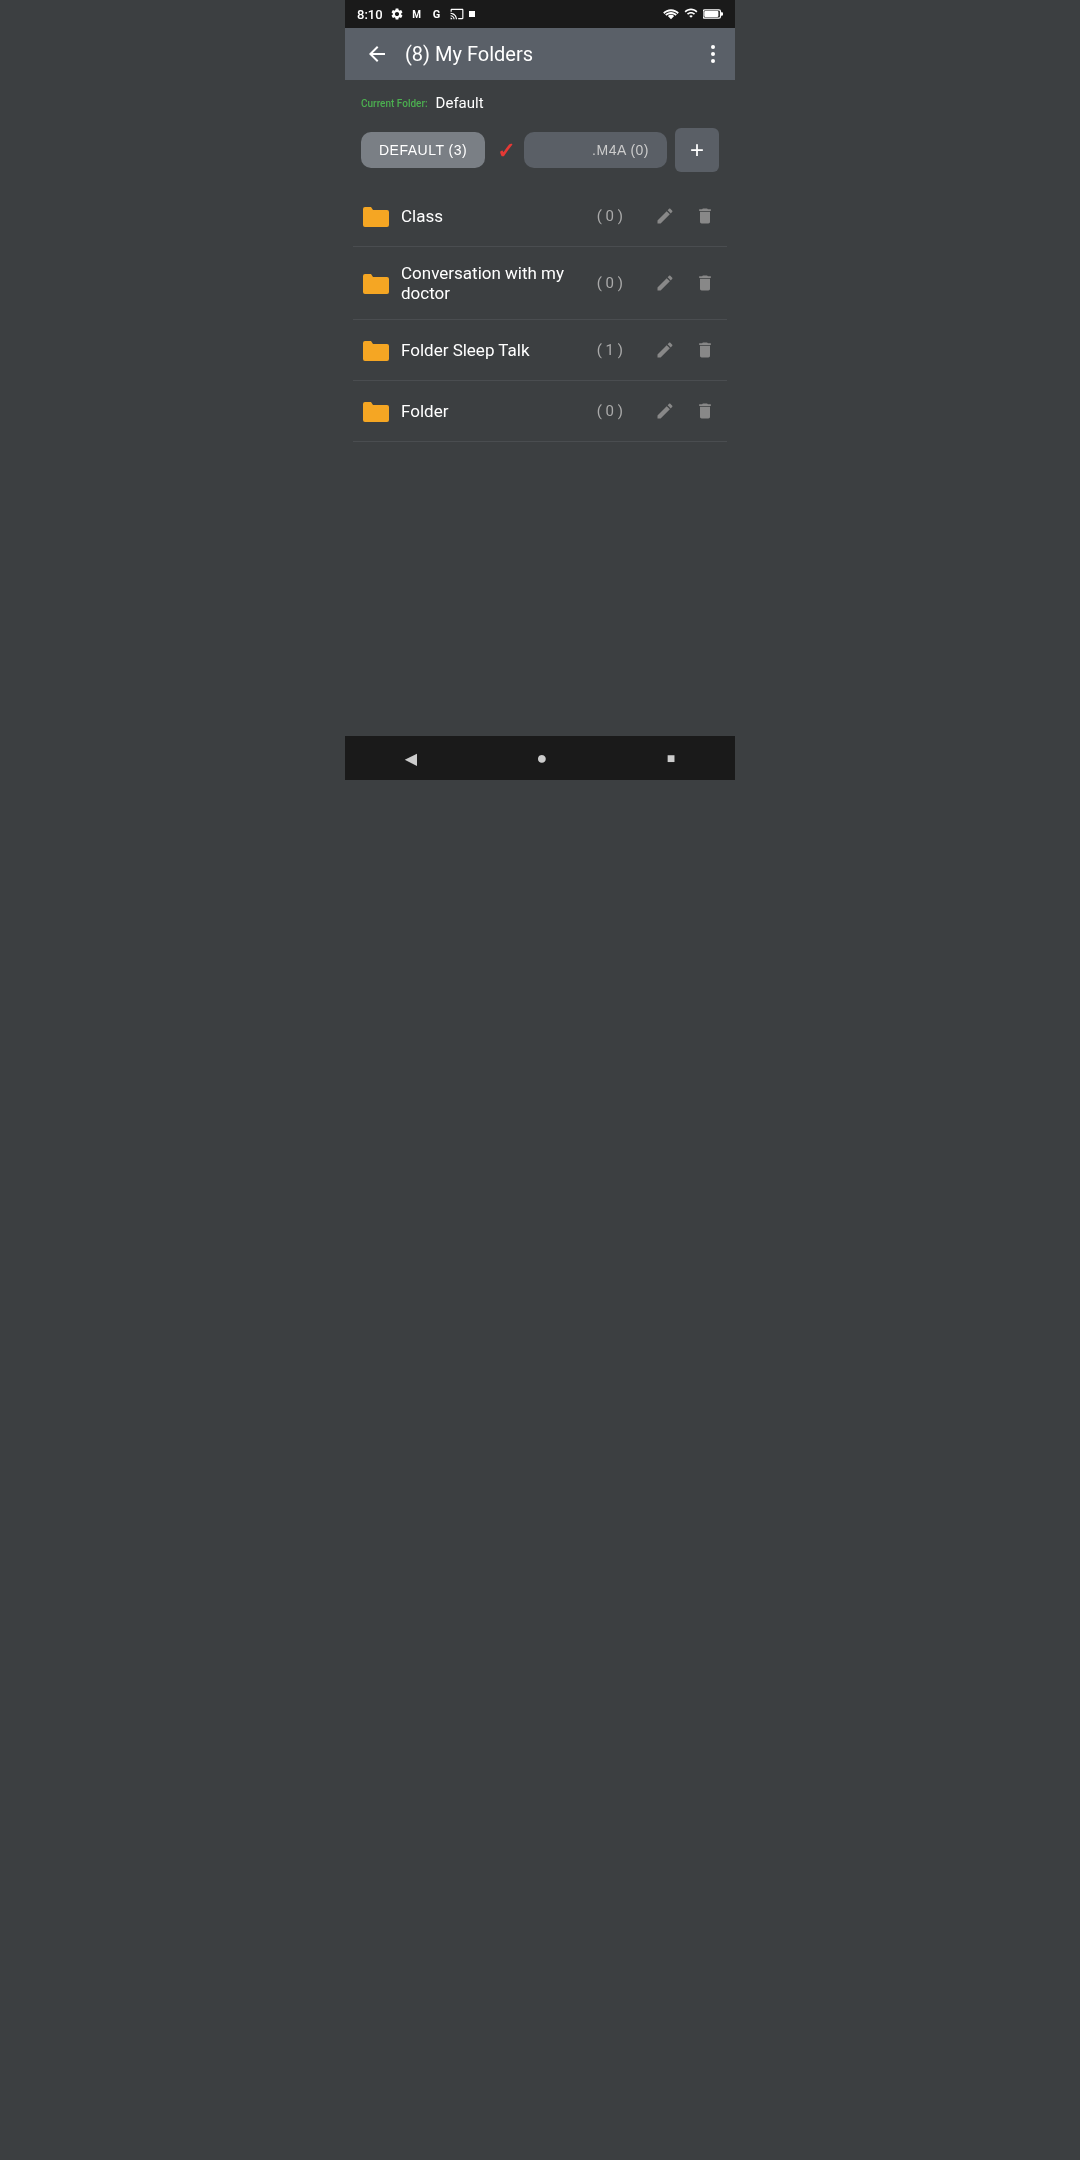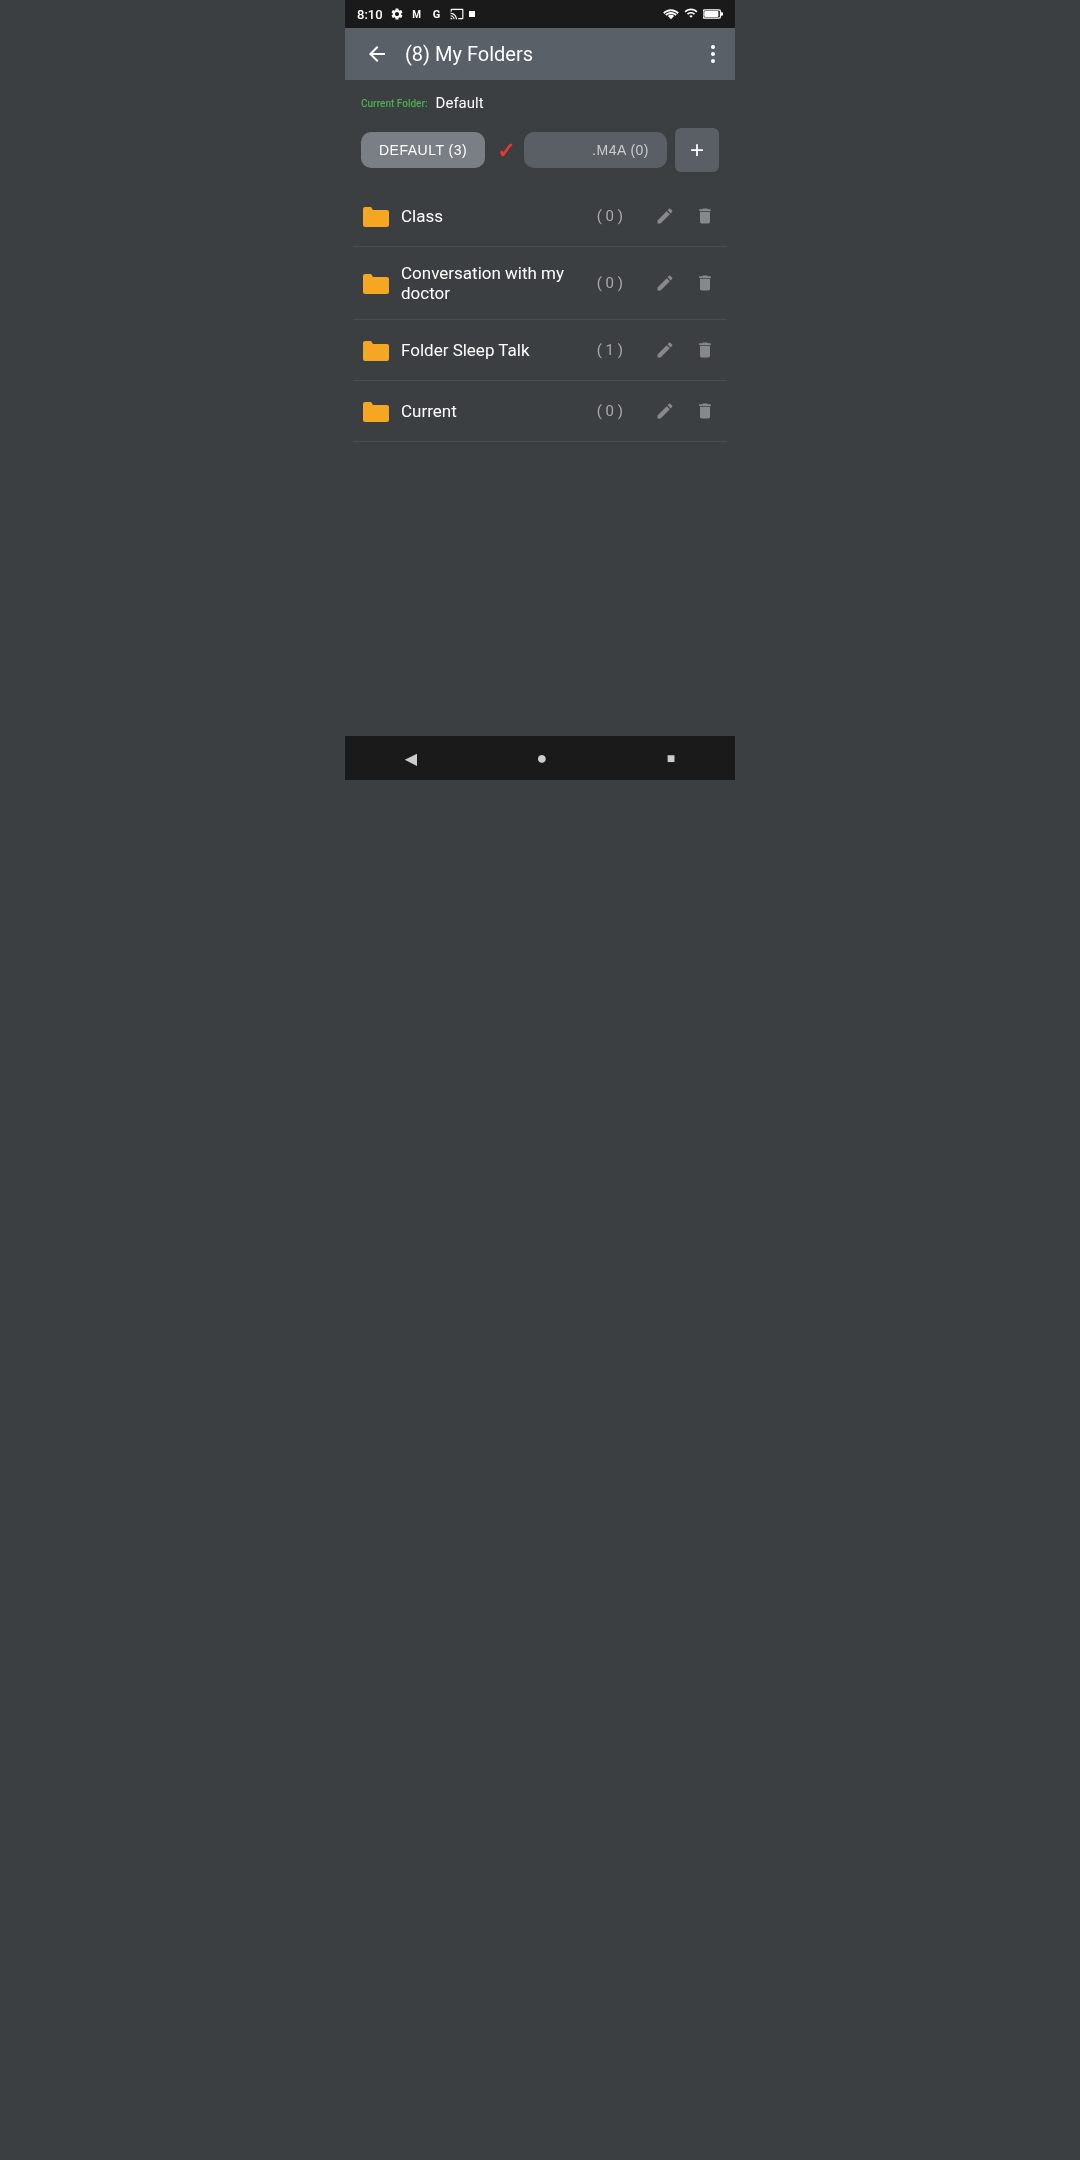--- a/index.html
+++ b/index.html
@@ -405,21 +405,21 @@
         </svg>
     </span>
   </div>
 
   <div class="folder-item">
     <div class="folder-icon">
       <svg viewBox="0 0 28 22" fill="none" xmlns="http://www.w3.org/2000/svg">
         <path d="M2 4 Q2 2 4 2 L10 2 L12 5 L26 5 Q28 5 28 7 L28 20 Q28 22 26 22 L4 22 Q2 22 2 20 Z" fill="#f5a623"></path>
       </svg>
     </div>
-    <span class="folder-name">Current</span>
+    <span class="folder-name">Folder</span>
     <span class="folder-count">( 0 )</span>
     <span class="folder-edit">
       <svg class="pencil-svg" viewBox="0 0 24 24" fill="#888888">
           <path d="M3 17.25V21h3.75L17.81 9.94l-3.75-3.75L3 17.25zM20.71 7.04c.39-.39.39-1.02 0-1.41l-2.34-2.34c-.39-.39-1.02-.39-1.41 0l-1.83 1.83 3.75 3.75 1.83-1.83z"></path>
         </svg>
     </span>
     <span class="folder-delete">
       <svg class="trash-svg" viewBox="0 0 24 24" fill="#888888">
           <path d="M6 19c0 1.1.9 2 2 2h8c1.1 0 2-.9 2-2V7H6v12zM19 4h-3.5l-1-1h-5l-1 1H5v2h14V4z"></path>
         </svg>

